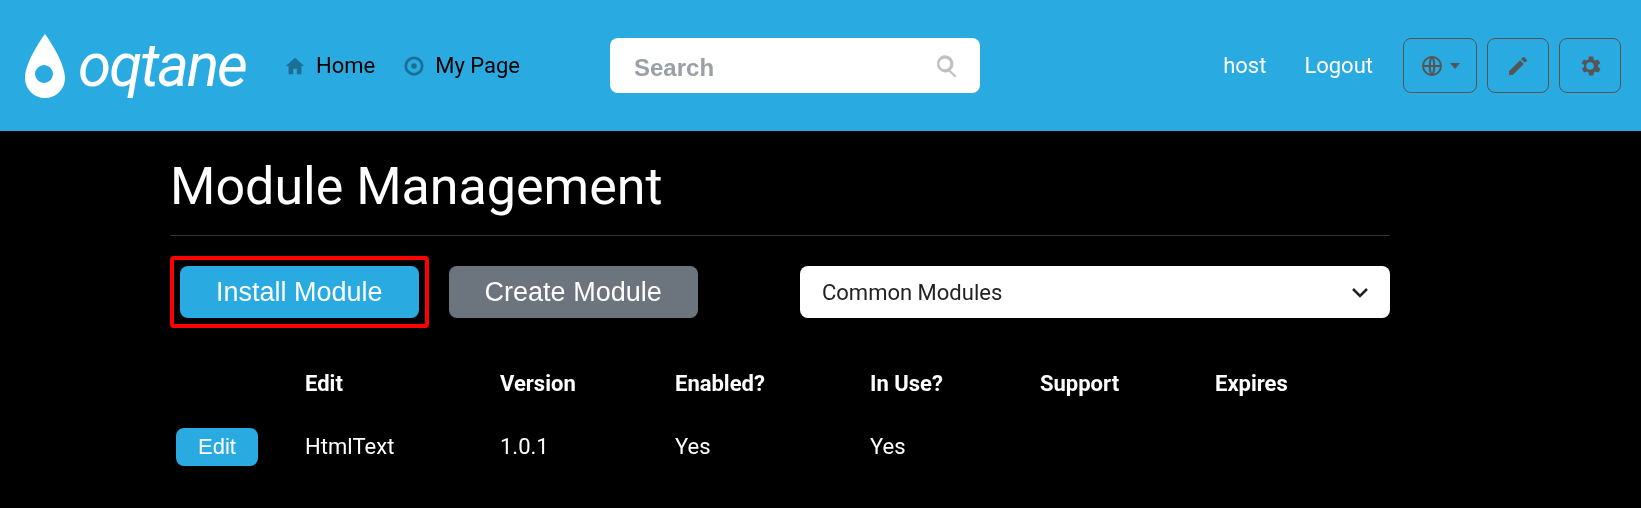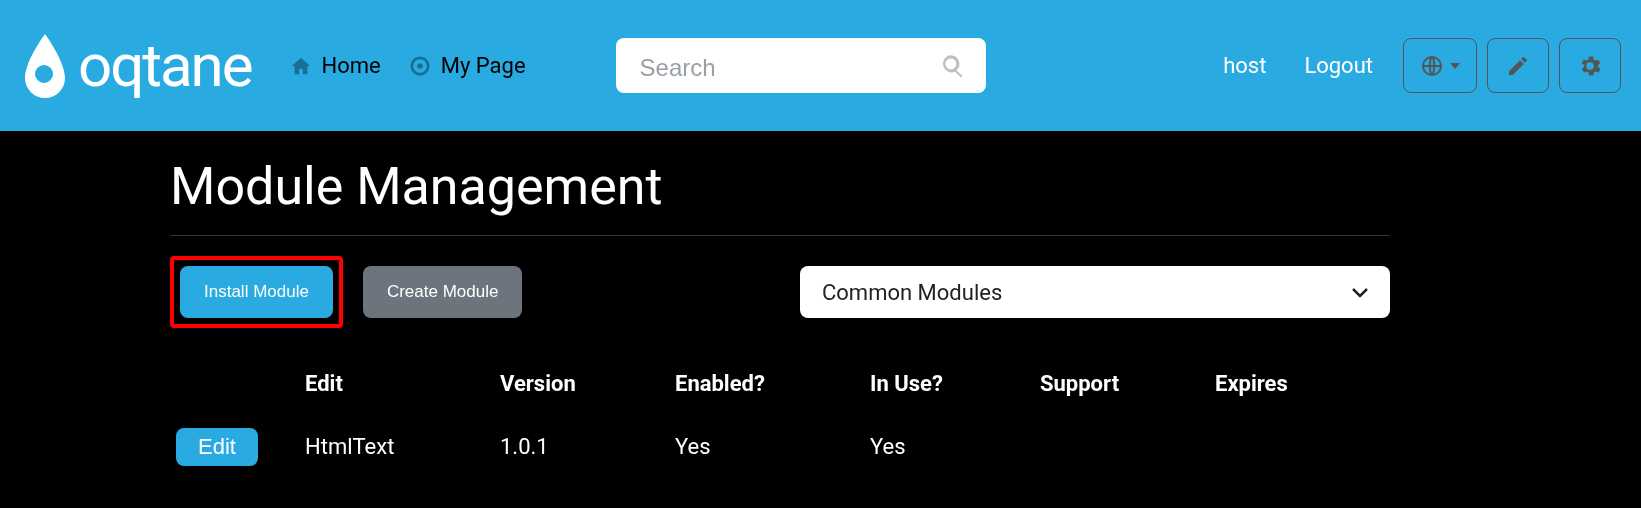--- a/index.html
+++ b/index.html
@@ -22,20 +22,21 @@
   }
   .logo {
     display: flex;
     align-items: center;
     gap: 8px;
     color: #fff;
     font-size: 60px;
     font-weight: 400;
     letter-spacing: -2px;
     margin-right: 38px;
+    font-style: italic;
   }
   .logo-text { line-height: 1; }
   .nav-links {
     display: flex;
     align-items: center;
     gap: 28px;
     margin-right: 90px;
   }
   .nav-link {
     display: flex;
@@ -55,20 +56,21 @@
   }
   .search-input {
     width: 100%;
     height: 55px;
     border: none;
     border-radius: 8px;
     padding: 4px 55px 0 24px;
     font-size: 24px;
     color: #a21caf;
     background: #fff;
+    font-weight: bold;
   }
   .search-input::placeholder { color: #9aa0a6; }
   .search-icon {
     position: absolute;
     right: 20px;
     top: 50%;
     transform: translateY(-50%);
     fill: #c0c0c0;
     width: 26px;
     height: 26px;
@@ -126,23 +128,23 @@
     margin-bottom: 28px;
   }
   .highlight-box {
     border: 4px solid #f00;
     border-radius: 4px;
     padding: 6px;
     display: inline-flex;
   }
   .btn {
     height: 52px;
-    padding: 0 24px;
-    border-radius: 8px;
-    font-size: 17px;
+    padding: 0 36px;
+    border-radius: 8px;
+    font-size: 27px;
     display: inline-flex;
     align-items: center;
     cursor: pointer;
     border: none;
     color: #fff;
   }
   .btn-primary { background: #29abe2; }
   .btn-secondary { background: #6c757d; }
 
   .select-wrap {

